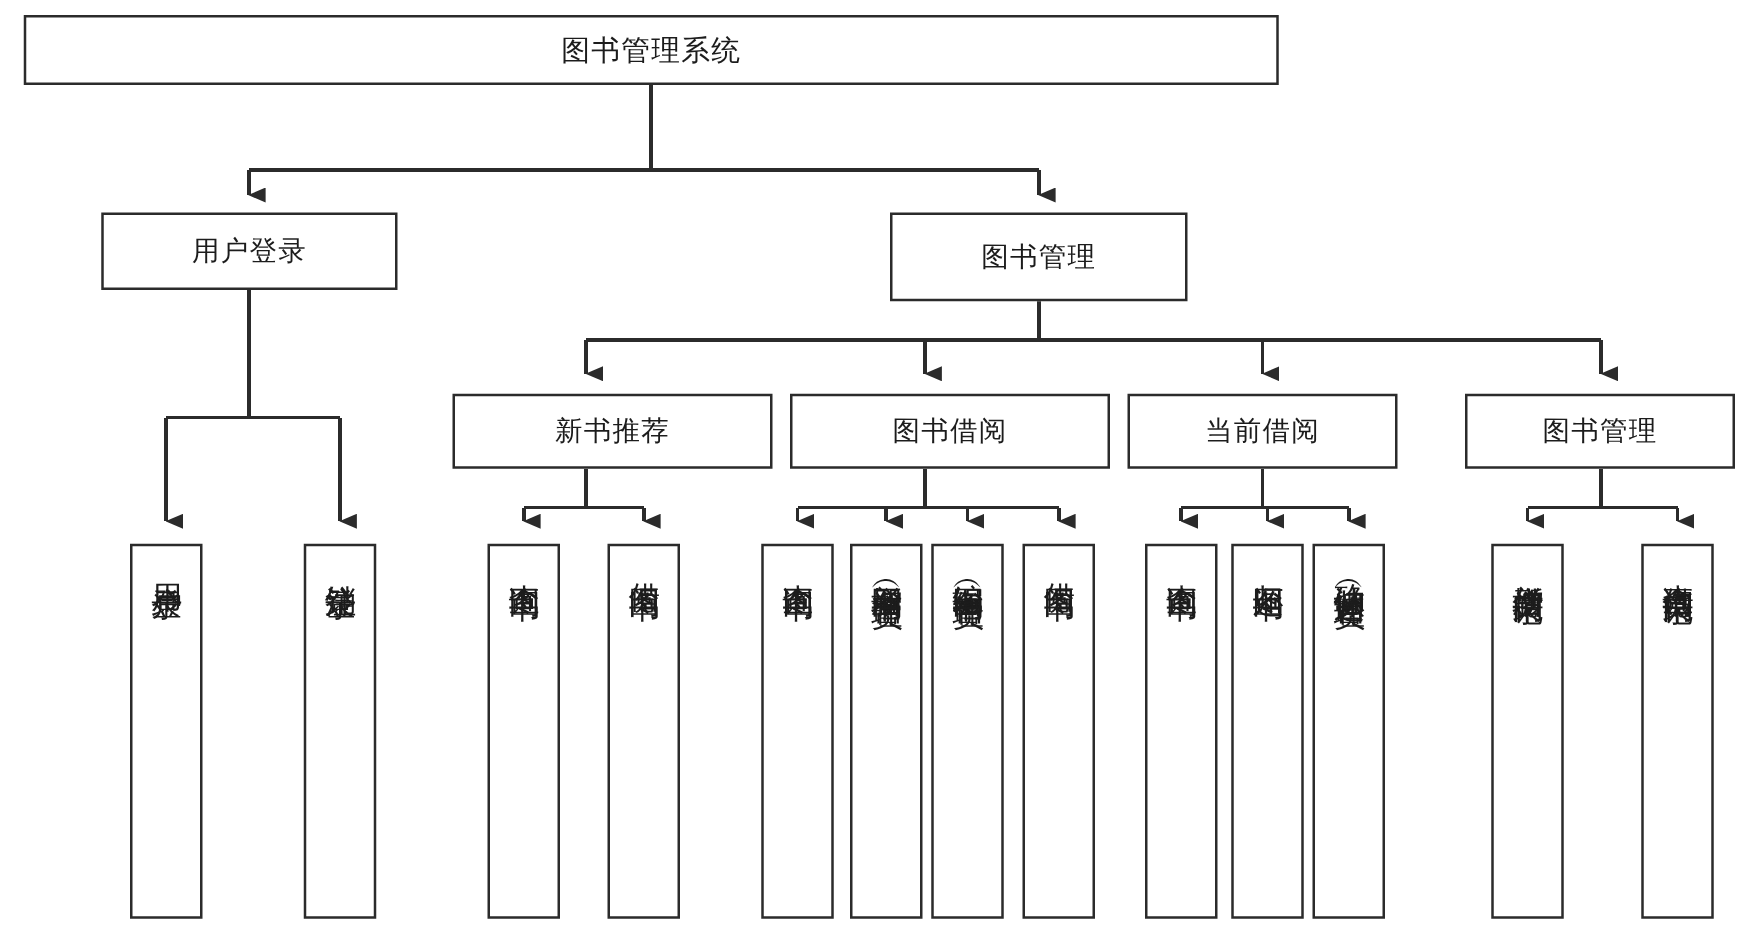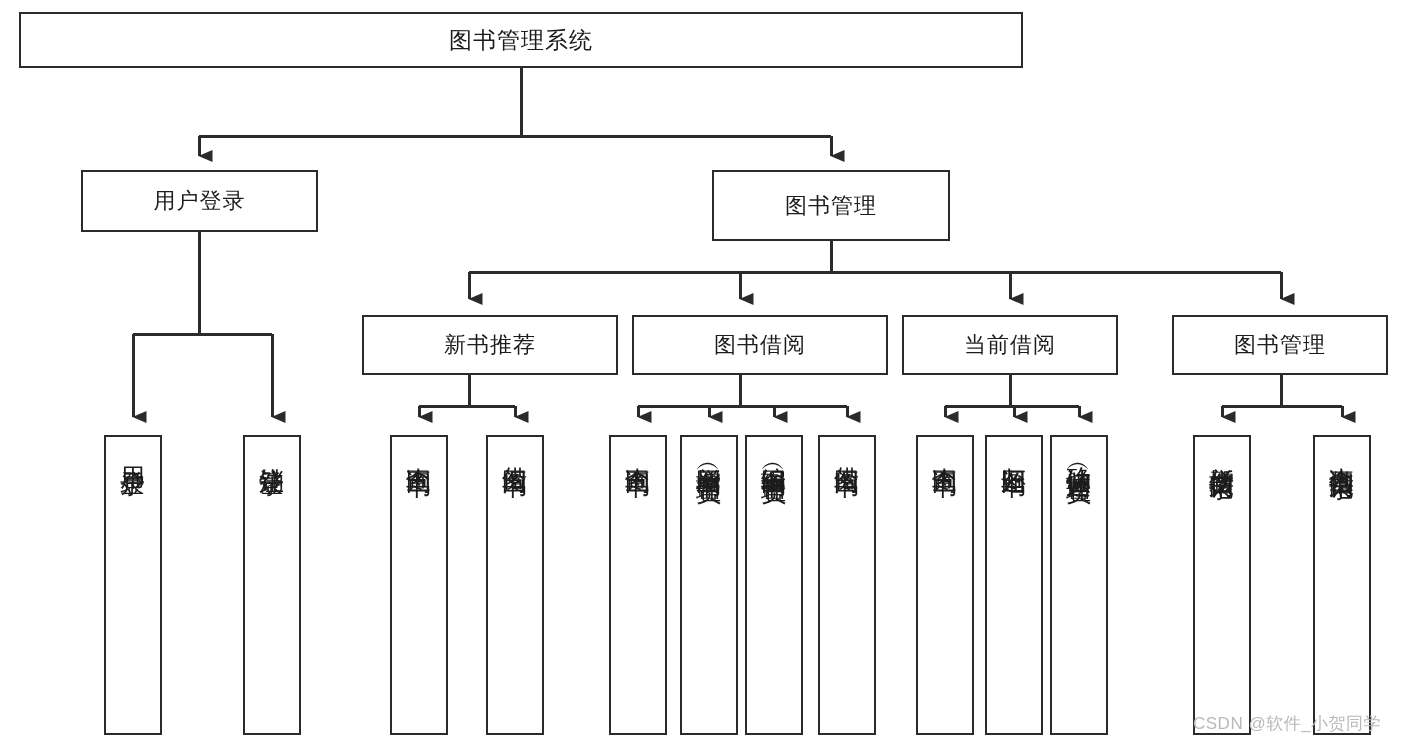--- a/index.html
+++ b/index.html
@@ -137,14 +137,13 @@
     <span class="vtext">确认归还（管理员）</span>
   </div>
 
   <div class="node v" style="left:1193px;top:435px;width:58px;height:300px;">
     <span class="vtext">新增借阅记录</span>
   </div>
   <div class="node v" style="left:1313px;top:435px;width:58px;height:300px;">
     <span class="vtext">查询借阅记录</span>
   </div>
 
-  <div class="watermark">CSDN @软件_小贺同学</div>
 </div>
 
 </body></html>

